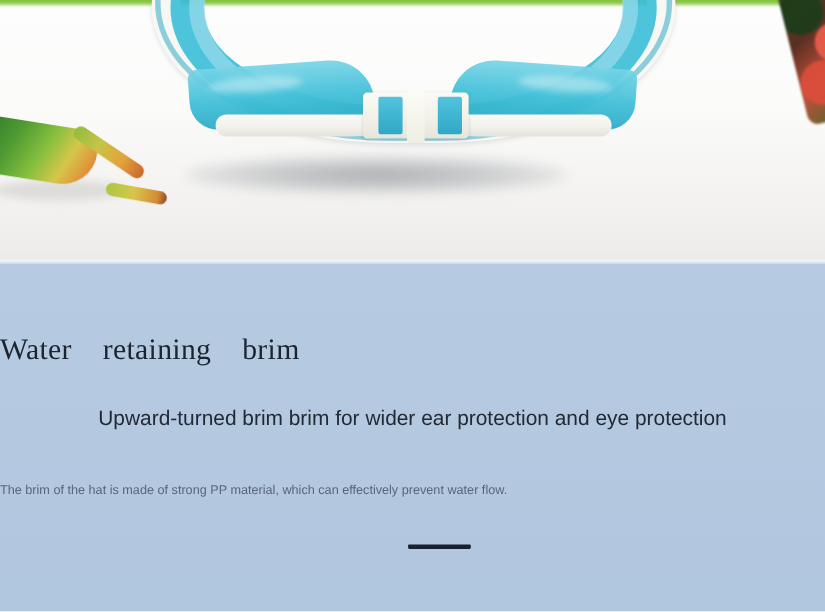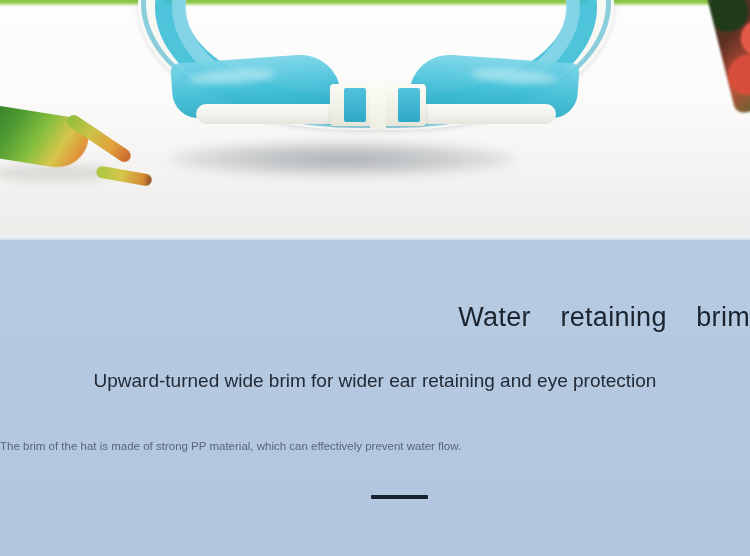--- a/index.html
+++ b/index.html
@@ -235,27 +235,28 @@
     position: absolute;
     left: 0; top: 240px;
     width: 750px;
     height: 316px;
     background: linear-gradient(180deg, #b6cae1 0%, #b4c8e0 55%, #b1c6df 100%);
   }
   .heading {
     position: absolute;
     left: 0; top: 302px;
     width: 750px;
-    text-align: right;
+    text-align: left;
     font-size: 27px;
     font-weight: 400;
     letter-spacing: 0.3px;
     word-spacing: 7px;
     color: #1c2430;
     white-space: pre;
+    font-family: Liberation Serif, serif;
   }
   .subheading {
     position: absolute;
     left: 0; top: 370px;
     width: 750px;
     text-align: center;
     font-size: 19px;
     font-weight: 400;
     color: #222a35;
   }
@@ -315,19 +316,19 @@
     <div class="buckle-slot s2"></div>
     <div class="buckle-center"></div>
 
     <div class="photo-seam"></div>
   </div>
 
   <div class="panel"></div>
 
   <div class="heading">Water  retaining  brim</div>
 
-  <div class="subheading">Upward-turned wide brim for wider ear retaining and eye protection</div>
+  <div class="subheading">Upward-turned brim brim for wider ear protection and eye protection</div>
 
   <div class="caption">The brim of the hat is made of strong PP material, which can effectively prevent water flow.</div>
 
   <div class="divider-dash"></div>
 
 </div>
 
 </body></html>

